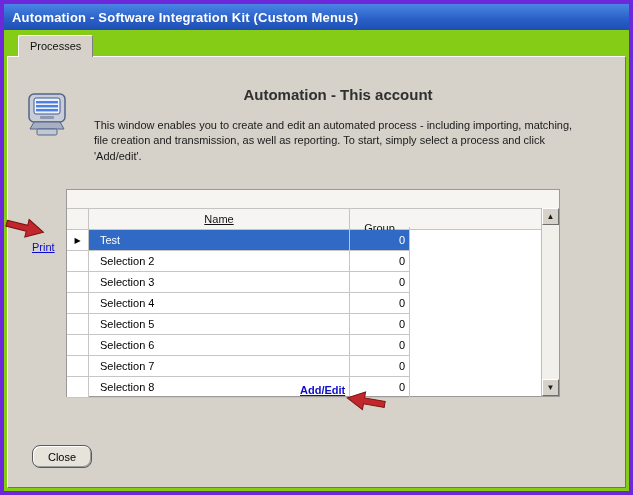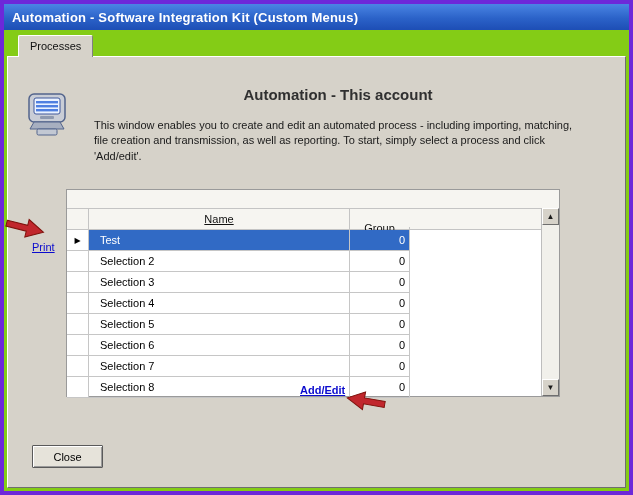--- a/index.html
+++ b/index.html
@@ -59,22 +59,22 @@
     font-size:8px;color:#1a1a1a;cursor:pointer;
   }
   .sb-up{top:0;} .sb-down{bottom:0;}
   .link{position:absolute;font-size:11px;color:#0B0BCE;text-decoration:underline;cursor:pointer;}
   .print-link{left:28px;top:237px;}
   .addedit-link{left:296px;top:380px;font-weight:bold;}
   .arrow{position:absolute;}
   .arrow1{left:1px;top:211px;transform:rotate(14deg);}
   .arrow2{left:340px;top:384px;transform:rotate(10deg);}
   .btn{
-    position:absolute;left:28px;top:441px;width:71px;height:23px;
-    background:#E6E3DA;border:1px solid #5A5A5A;border-radius:1px;
+    position:absolute;left:28px;top:441px;width:60px;height:23px;
+    background:#E6E3DA;border:1px solid #5A5A5A;border-radius:8px;
     box-shadow:inset 1px 1px 0 #fff, inset -1px -1px 0 #9a9a9a;
     font-family:"Liberation Sans",sans-serif;font-size:11px;color:#000;cursor:pointer;
   }
 </style>
 </head>
 <body>
 
 <div class="window">
 
   <div class="titlebar">

